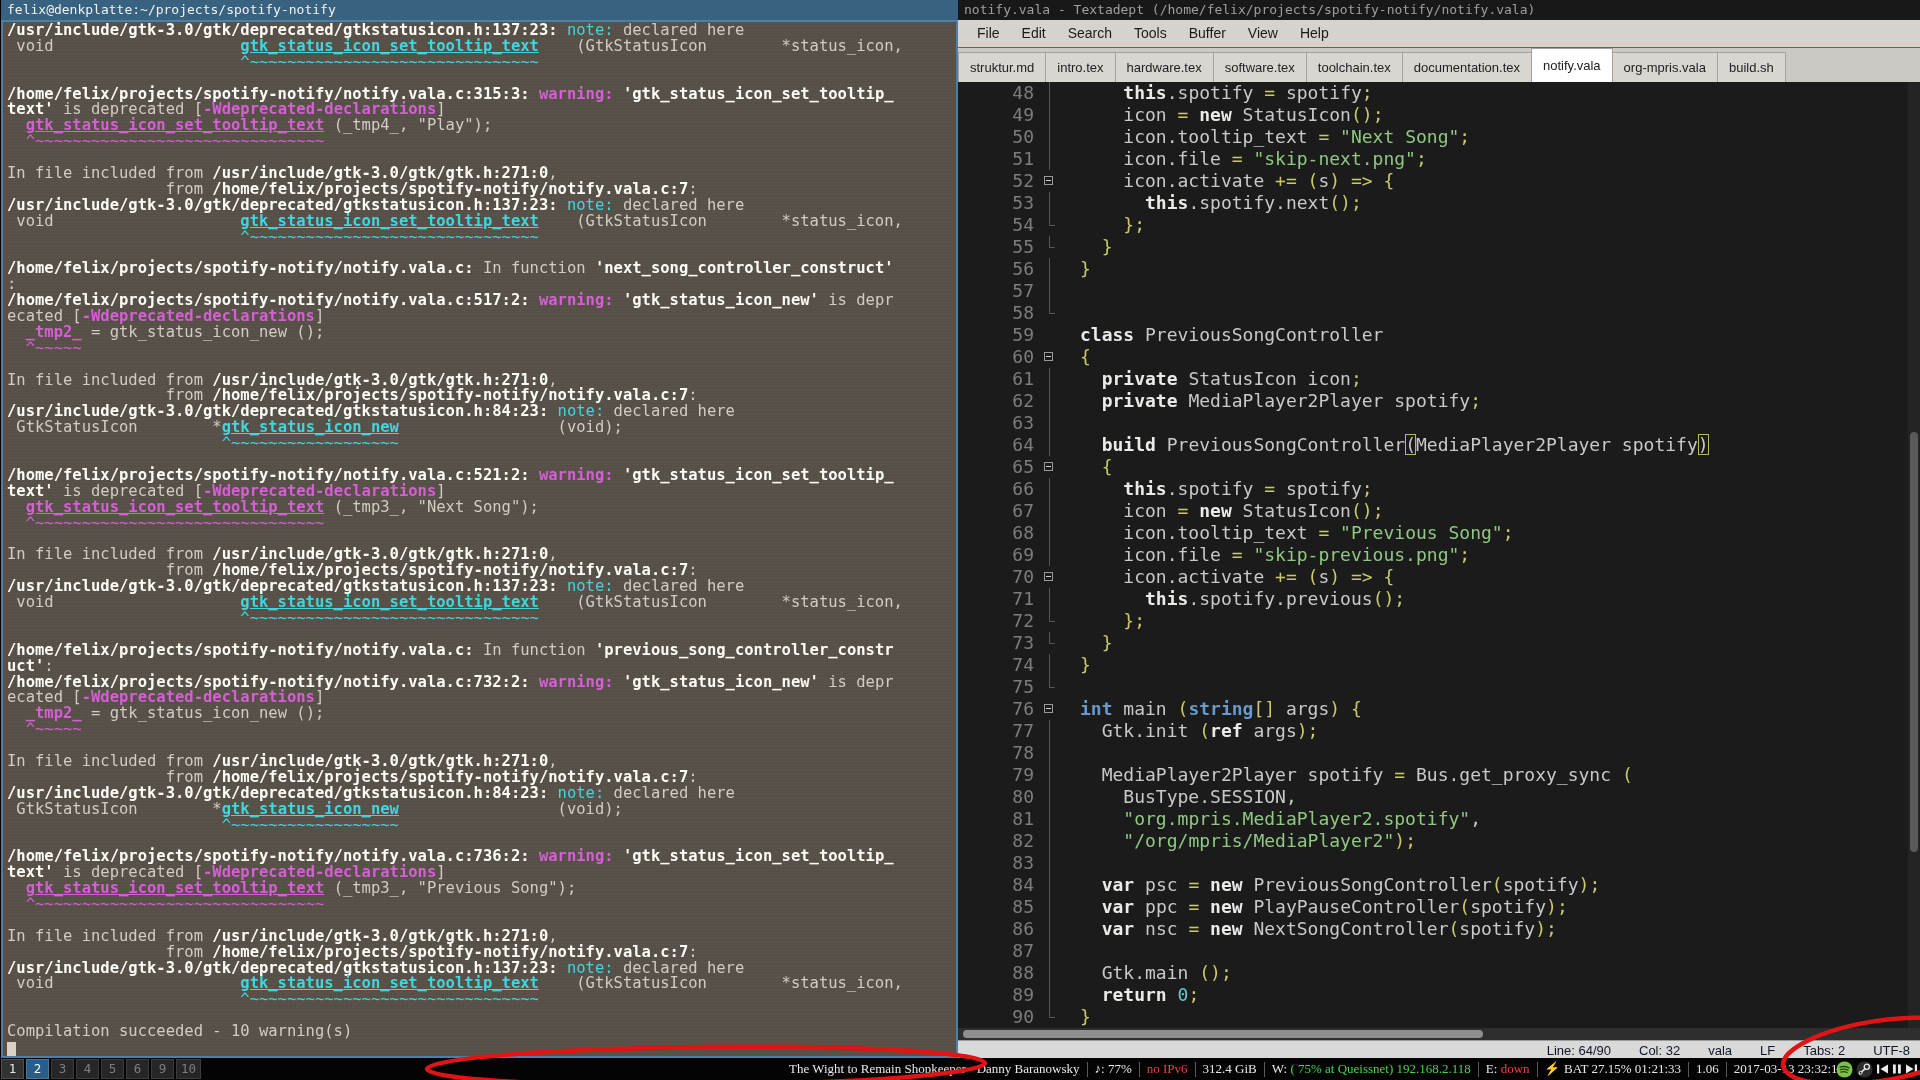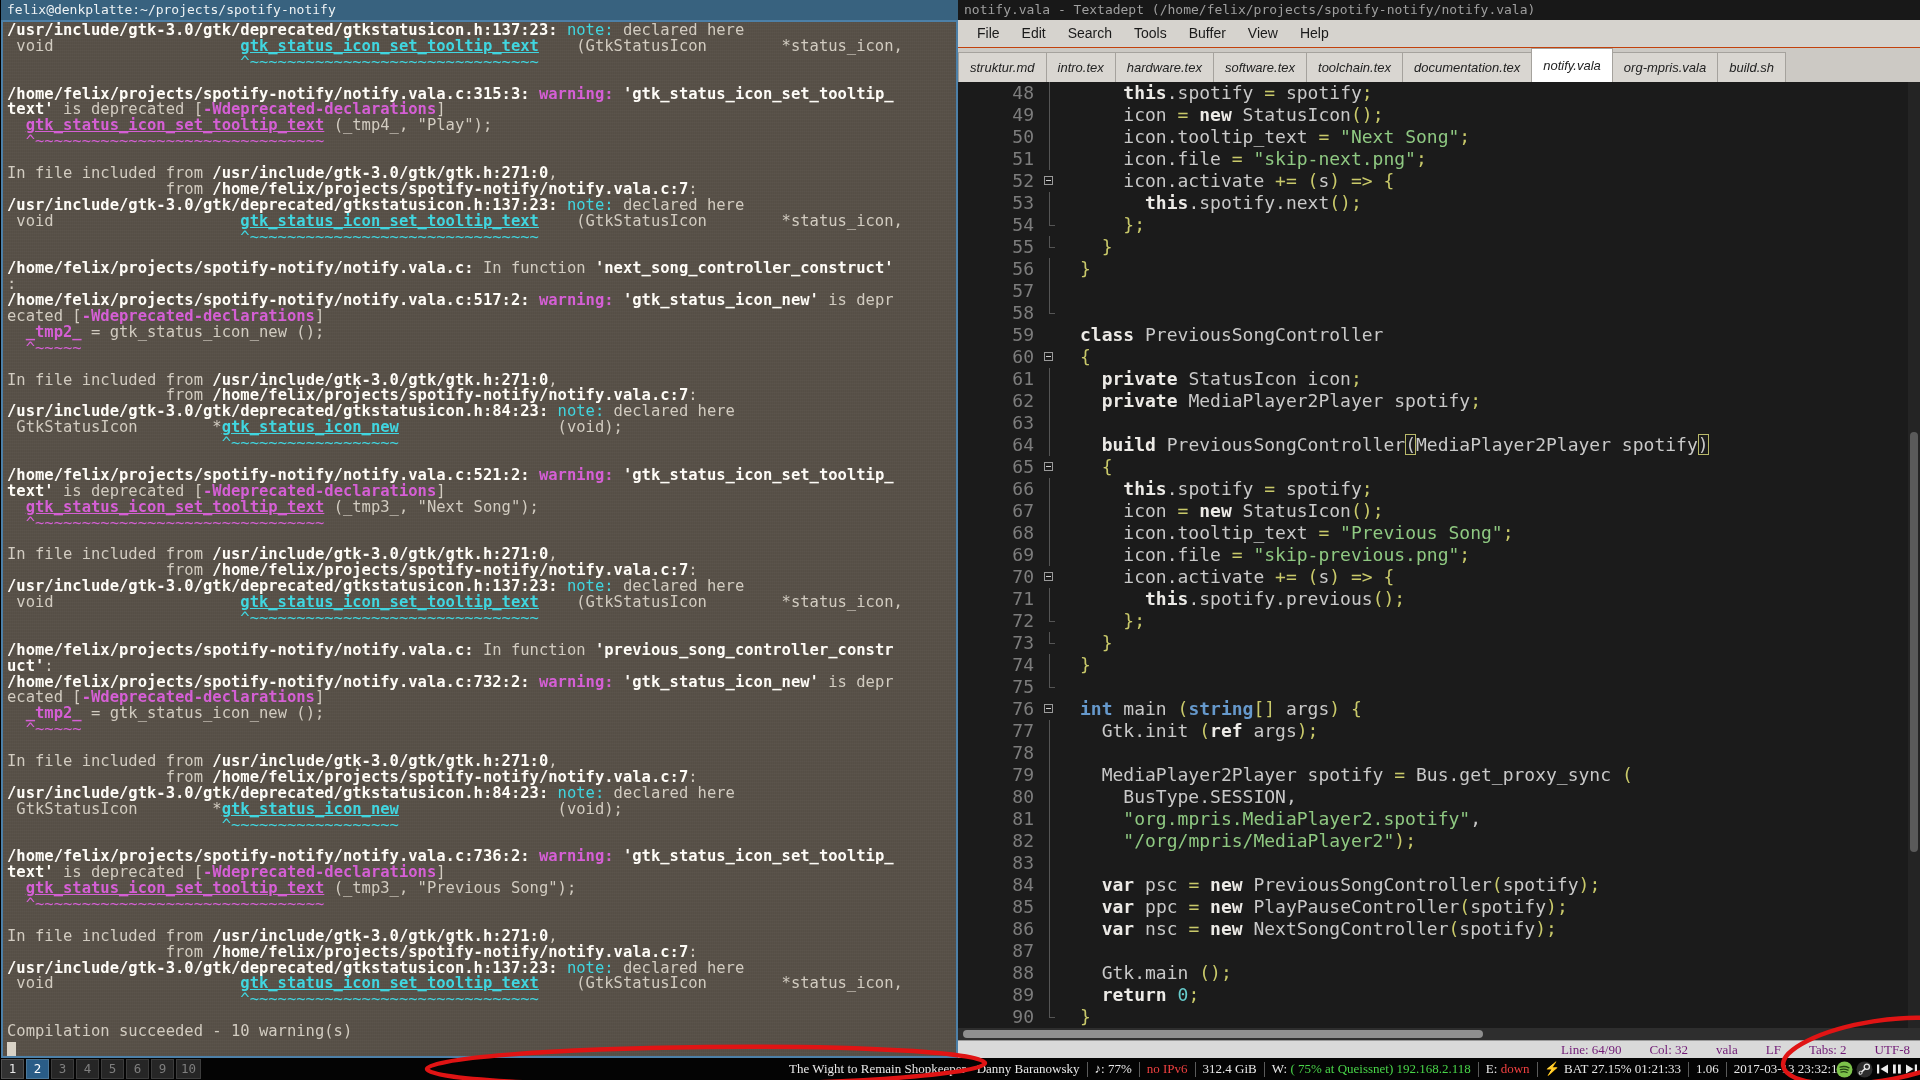--- a/index.html
+++ b/index.html
@@ -25,21 +25,21 @@
   .tseg-cur{display:inline-block;width:9px;height:14px;background:#d8d2c6;vertical-align:text-bottom;}
 
   
   .editor{position:absolute;left:958px;top:0;width:962px;height:1058px;background:#1b1b1b;}
   .ed-title{height:20px;line-height:20px;background:#181818;color:#9f9f9f;font-size:13px;padding-left:6px;white-space:pre;}
   .menubar{position:absolute;left:0;right:0;top:20px;height:27px;background:#d6d3ce;border-bottom:1px solid #c2410c;
     display:flex;align-items:center;font-family:"Liberation Sans",sans-serif;font-size:14px;color:#1a1a1a;padding-left:8px;}
   .menu-item{padding:0 11px;line-height:27px;cursor:default;}
   .tabbar{position:absolute;left:0;right:0;top:48px;height:34px;background:#ccc9c4;border-bottom:1px solid #918e89;
     display:flex;align-items:flex-end;font-family:"Liberation Sans",sans-serif;font-size:13px;color:#222;}
-  .tab{height:29px;line-height:29px;background:#d9d6d1;border:1px solid #a5a29d;border-bottom:none;padding:0 11px;margin-right:-1px;white-space:nowrap;font-style:italic;}
+  .tab{height:29px;line-height:29px;background:#d9d6d1;border:1px solid #a5a29d;border-bottom:none;padding:0 11px;margin-right:-1px;white-space:nowrap;}
   .tab.active{height:33px;line-height:33px;background:#ffffff;position:relative;z-index:2;}
   .code{position:absolute;left:0;right:0;top:82px;height:946px;background:#1b1b1b;overflow:hidden;font-size:18px;line-height:22px;}
   .crow{display:flex;height:22px;white-space:pre;}
   .ln{flex:0 0 76px;text-align:right;padding-right:6px;color:#7d7d7d;}
   .fold{flex:0 0 20px;position:relative;}
   .fold.v::before{content:"";position:absolute;left:9px;top:0;bottom:0;width:1px;background:#555;}
   .fold.e::before{content:"";position:absolute;left:9px;top:0;height:11px;width:1px;background:#555;}
   .fold.e::after{content:"";position:absolute;left:9px;top:11px;width:6px;height:1px;background:#555;}
   .fold.f::before{content:"";position:absolute;left:4px;top:6px;width:9px;height:9px;border:1px solid #9a9a9a;background:#1b1b1b;box-sizing:border-box;}
   .fold.f::after{content:"";position:absolute;left:6px;top:10px;width:5px;height:1px;background:#cfcfcf;}
@@ -50,21 +50,21 @@
   .cs-s{color:#8fc982;}
   .cs-o{color:#c9c96a;}
   .cs-num{color:#66cccc;}
   .cs-box{color:#c9c9c9;outline:1px solid #b9b96a;outline-offset:-1px;}
   .hscroll{position:absolute;left:0;right:0;top:1028px;height:12px;background:#2e2e2e;}
   .hthumb{position:absolute;left:5px;top:2px;width:520px;height:8px;background:#8f8f8f;border-radius:4px;}
   .vscroll{position:absolute;right:0;top:82px;width:12px;height:946px;background:#242424;}
   .vthumb{position:absolute;left:2px;top:350px;width:8px;height:420px;background:#5a5a5a;border-radius:4px;}
   .ed-status{position:absolute;left:0;right:0;top:1040px;height:18px;background:#d9d9d9;border-top:1px solid #9a9a9a;
     display:flex;justify-content:flex-end;align-items:center;gap:28px;padding-right:10px;
-    font-family:Liberation Serif, serif;font-size:13px;color:#701a75;}
+    font-family:Liberation Sans, sans-serif;font-size:13px;color:#0f172a;}
 
   
   .taskbar{position:absolute;left:0;top:1058px;width:1920px;height:22px;background:#040404;}
   .ws-list{position:absolute;left:1px;top:0;height:22px;display:flex;align-items:center;gap:2px;}
   .wsbtn{min-width:13px;height:18px;line-height:18px;text-align:center;padding:0 4px;font-size:12.5px;
     background:#262626;border:1px solid #3c3c3c;color:#7e7e7e;}
   .wsbtn.visible{background:#323232;border-color:#4f4f4f;color:#e6e6e6;}
   .wsbtn.focused{background:#2a5d87;border-color:#4c7899;color:#ffffff;}
   .tstatus{position:absolute;right:76px;top:0;height:22px;display:flex;align-items:center;font-size:13px;white-space:pre;font-family:Liberation Serif, serif;}
   .tsep{display:inline-block;width:1px;height:15px;background:#5a5a5a;margin:0 7px;}

